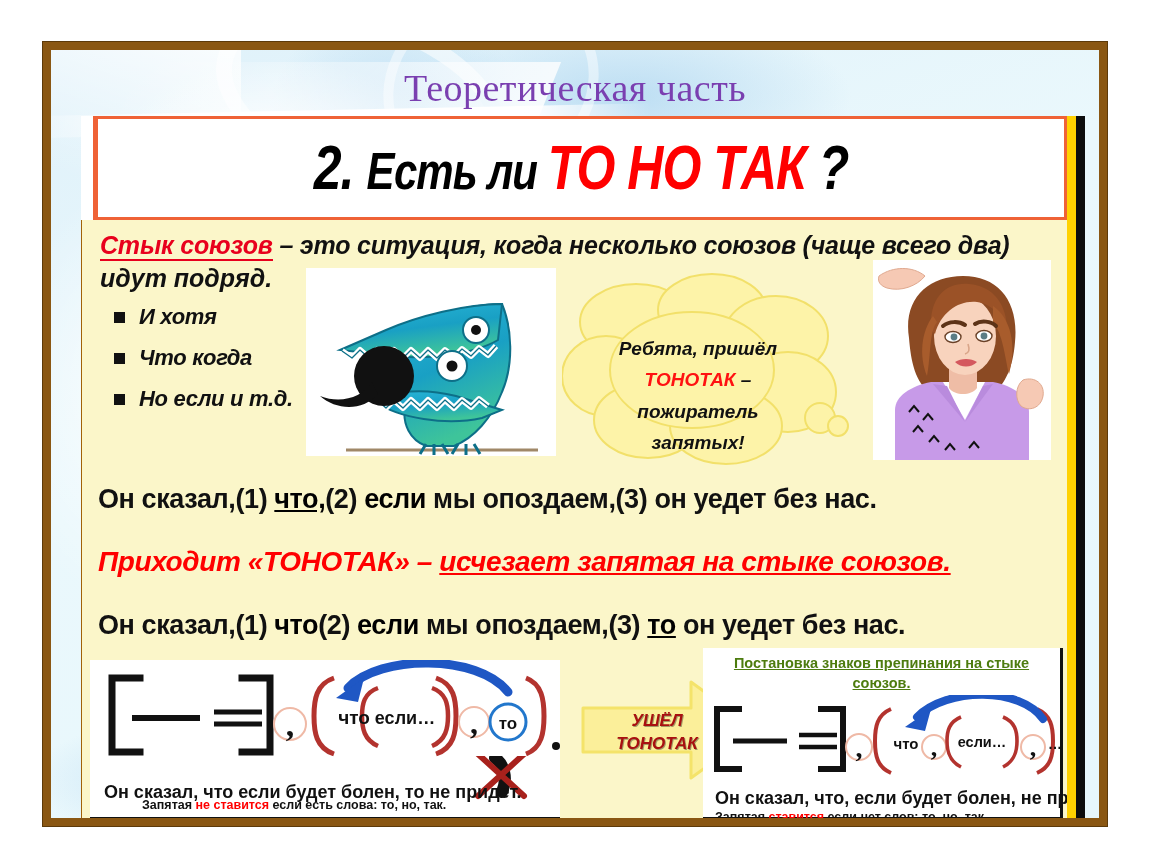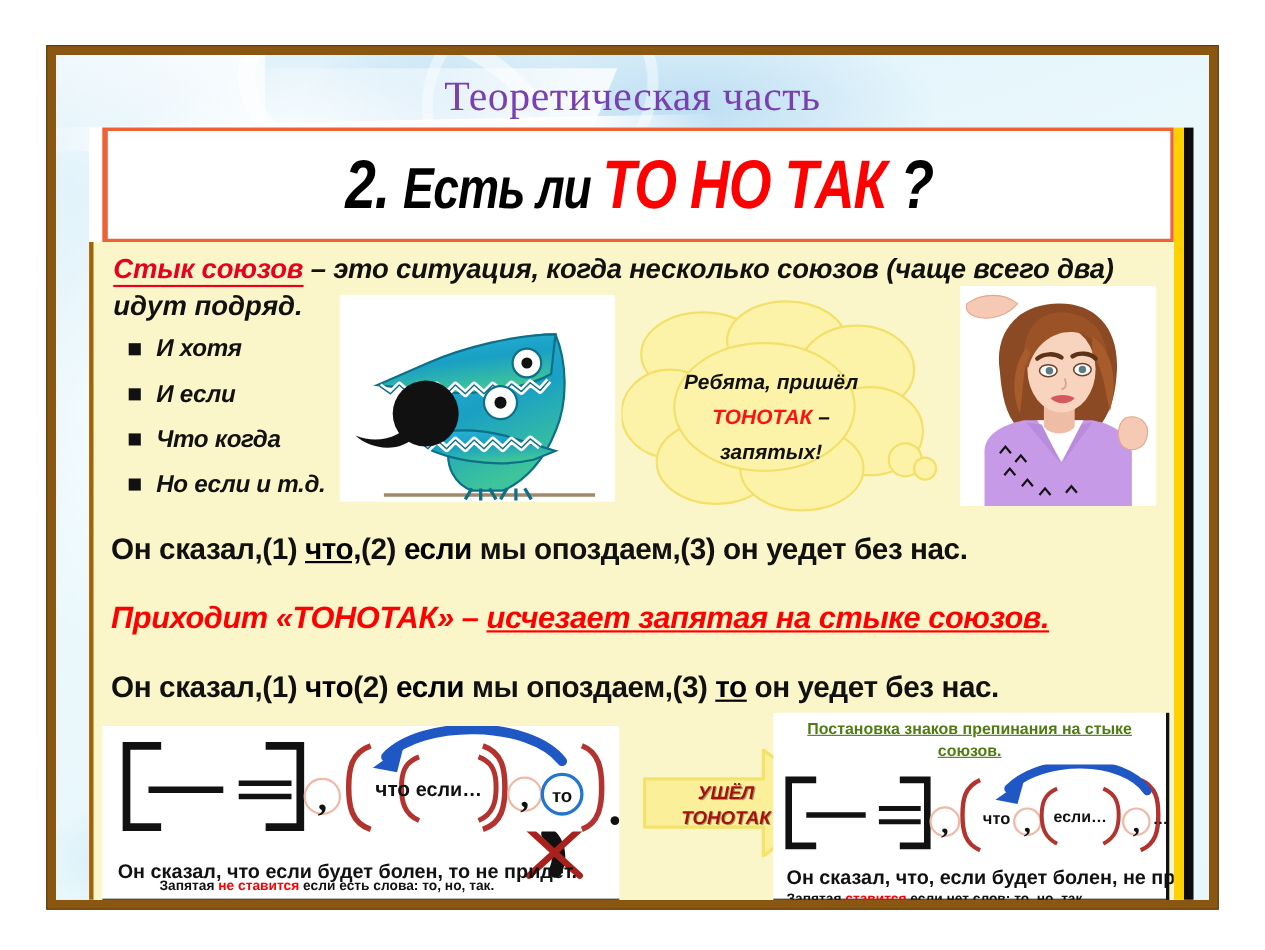--- a/index.html
+++ b/index.html
@@ -132,21 +132,21 @@
   }
   .banner-text .num{ color:#000; }
   .banner-text .red{ color:#ff0000; }
   .banner-text .sc{ font-size:42px; }
 
   
   .body-yellow{
     position:absolute;
     left:0; top:104px; right:0; bottom:0;
     background: #fbf6c9;
-    border-left:4px solid #a16207;
+    border-left:1px solid #a16207;
     border-bottom:2px solid #7b4a0e;
     overflow:hidden;
     text-decoration:underline;
   }
 
   
   .def{
     position:absolute;
     left:18px; top:10px; right:6px;
     font-size:25px;
@@ -339,24 +339,20 @@
 
           <div class="def">
             <span class="term">Стык союзов</span><span> – это ситуация, когда несколько союзов (чаще всего два)</span>
           </div>
           <div class="def-line2">идут подряд.</div>
 
           <ul class="bullets">
             <li>
                 <span class="sq"></span>
                 <span>И хотя</span>
-              </li>
-            <li>
-                <span class="sq"></span>
-                <span>И если</span>
               </li>
             <li>
                 <span class="sq"></span>
                 <span>Что когда</span>
               </li>
             <li>
                 <span class="sq"></span>
                 <span>Но если и т.д.</span>
               </li>
           </ul>
@@ -411,20 +407,21 @@
                 <ellipse cx="86" cy="150" rx="54" ry="38"></ellipse>
                 <ellipse cx="164" cy="156" rx="56" ry="38"></ellipse>
                 <ellipse cx="130" cy="100" rx="82" ry="58"></ellipse>
                 <circle cx="258" cy="148" r="15"></circle>
                 <circle cx="276" cy="156" r="10"></circle>
               </g>
             </svg>
             <div class="cloud-txt">
               <div>Ребята, пришёл</div>
               <div><span class="red">ТОНОТАК</span><span> –</span></div>
+              <div>пожиратель</div>
               <div>запятых!</div>
             </div>
           </div>
 
           <div class="girl">
             <svg width="178" height="200" viewBox="0 0 178 200">
               <rect width="178" height="200" fill="#fff"></rect>
 
               <path d="M6 16 C20 6 40 6 52 16 C44 26 28 32 14 28 C8 26 4 22 6 16 Z" fill="#f6c9b4" stroke="#e0a98f" stroke-width="1"></path>
 

